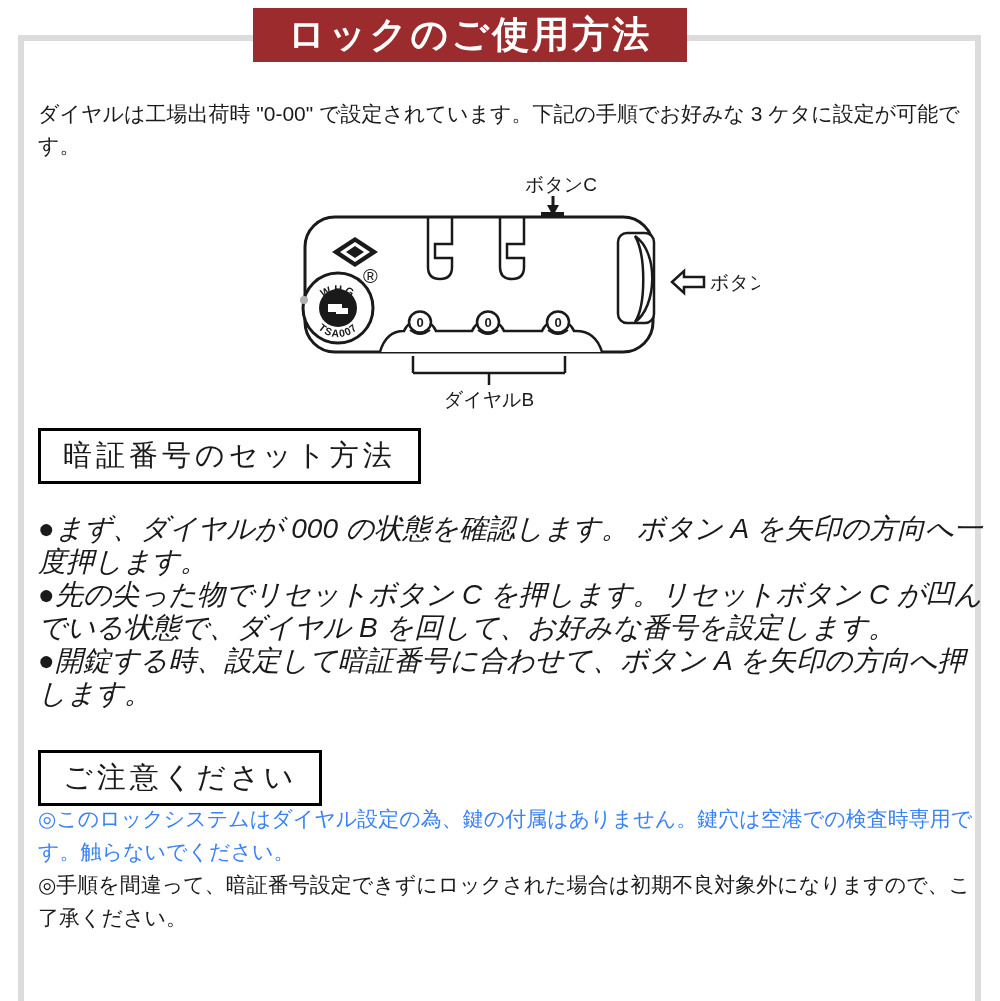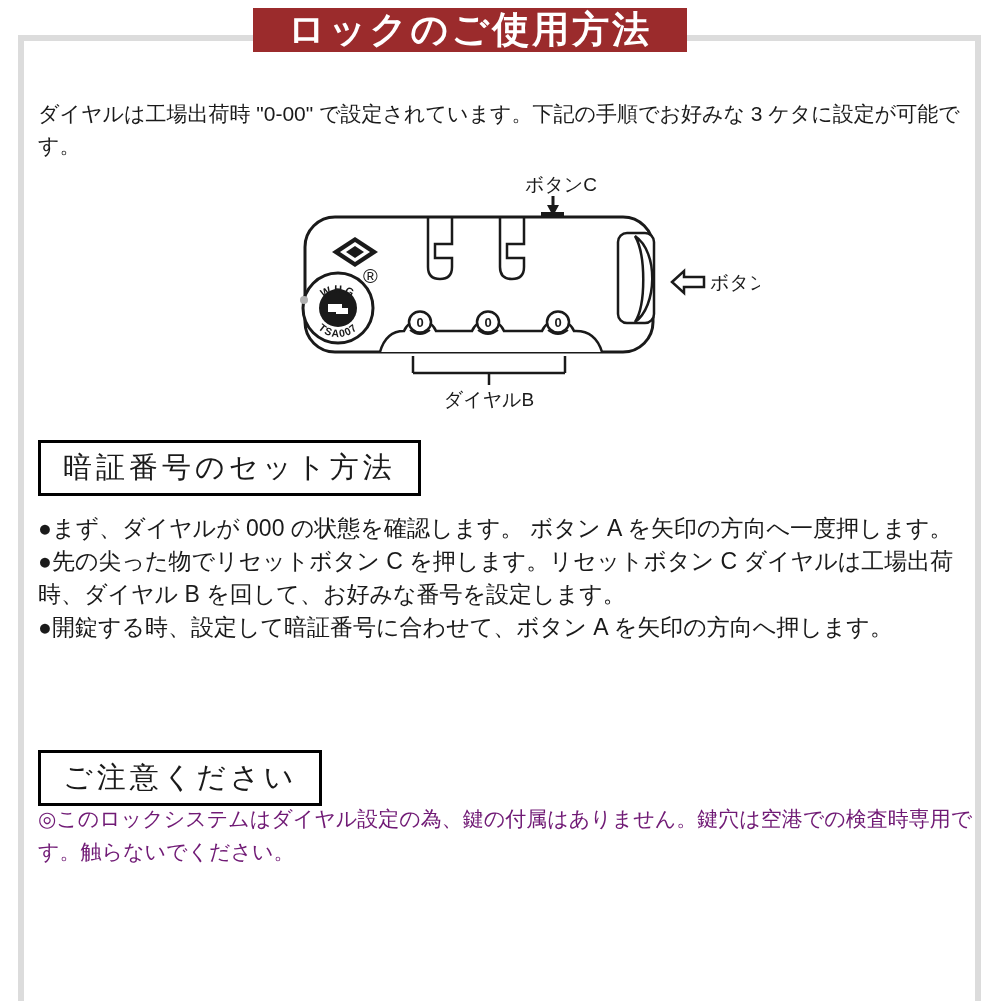--- a/index.html
+++ b/index.html
@@ -7,41 +7,41 @@
     width:1000px;height:1001px;position:relative;background:#ffffff;
     font-family:"Liberation Sans","DejaVu Sans",sans-serif;
     color:#1a1a1a;overflow:hidden;
   }
   .frame{
     position:absolute;left:18px;top:35px;width:963px;height:990px;
     border:6px solid #dcdcdc;border-bottom:none;box-sizing:border-box;
     background:transparent;
   }
   .banner{
-    position:absolute;left:253px;top:8px;width:434px;height:44px;
+    position:absolute;left:253px;top:8px;width:434px;height:54px;
     background:#9b2b2c;color:#ffffff;display:flex;align-items:center;justify-content:center;
     font-size:37px;font-weight:bold;letter-spacing:3px;z-index:5;
   }
   .intro{
     position:absolute;left:38px;top:98px;width:945px;
     font-size:21px;line-height:32px;z-index:2;
   }
   .diagram{position:absolute;left:280px;top:160px;width:480px;height:260px;z-index:2;}
   .box-heading{
     position:absolute;left:38px;display:inline-block;
     border:3px solid #000;padding:5px 22px;
     font-size:29px;letter-spacing:4px;font-weight:400;z-index:2;background:#fff;
   }
-  .heading-set{top:440px;}
+  .heading-set{top:428px;}
   .heading-caution{top:750px;}
-  .bullets{position:absolute;left:38px;top:512px;width:948px;font-size:23px;line-height:33px;z-index:2;}
+  .bullets{position:absolute;left:38px;top:512px;width:948px;font-size:28px;line-height:33px;z-index:2;font-style:italic;}
   .bullets p{margin:0;}
   .notes{position:absolute;left:38px;top:802px;width:948px;font-size:21px;line-height:33px;z-index:2;}
   .notes p{margin:0;}
-  .warn-red{color:#701a75;}
+  .warn-red{color:#3b82f6;}
   svg text{font-family:"Liberation Sans","DejaVu Sans",sans-serif;}
 </style>
 </head>
 <body>
 
 <div class="frame"></div>
 
 <div class="banner">
   <span>ロックのご使用方法</span>
 </div>
@@ -120,23 +120,24 @@
   </g>
   <text x="209" y="246" font-size="19" text-anchor="middle" fill="#1a1a1a">ダイヤルB</text>
 </svg>
 
 <div class="box-heading heading-set">
   <span>暗証番号のセット方法</span>
 </div>
 
 <div class="bullets">
   <p>●まず、ダイヤルが 000 の状態を確認します。 ボタン A を矢印の方向へ一度押します。</p>
-  <p>●先の尖った物でリセットボタン C を押します。リセットボタン C ダイヤルは工場出荷時、ダイヤル B を回して、お好みな番号を設定します。</p>
+  <p>●先の尖った物でリセットボタン C を押します。リセットボタン C が凹んでいる状態で、ダイヤル B を回して、お好みな番号を設定します。</p>
   <p>●開錠する時、設定して暗証番号に合わせて、ボタン A を矢印の方向へ押します。</p>
 </div>
 
 <div class="box-heading heading-caution">
   <span>ご注意ください</span>
 </div>
 
 <div class="notes">
   <p class="warn-red">◎このロックシステムはダイヤル設定の為、鍵の付属はありません。鍵穴は空港での検査時専用です。触らないでください。</p>
+  <p>◎手順を間違って、暗証番号設定できずにロックされた場合は初期不良対象外になりますので、こ了承ください。</p>
 </div>
 
 </body></html>

